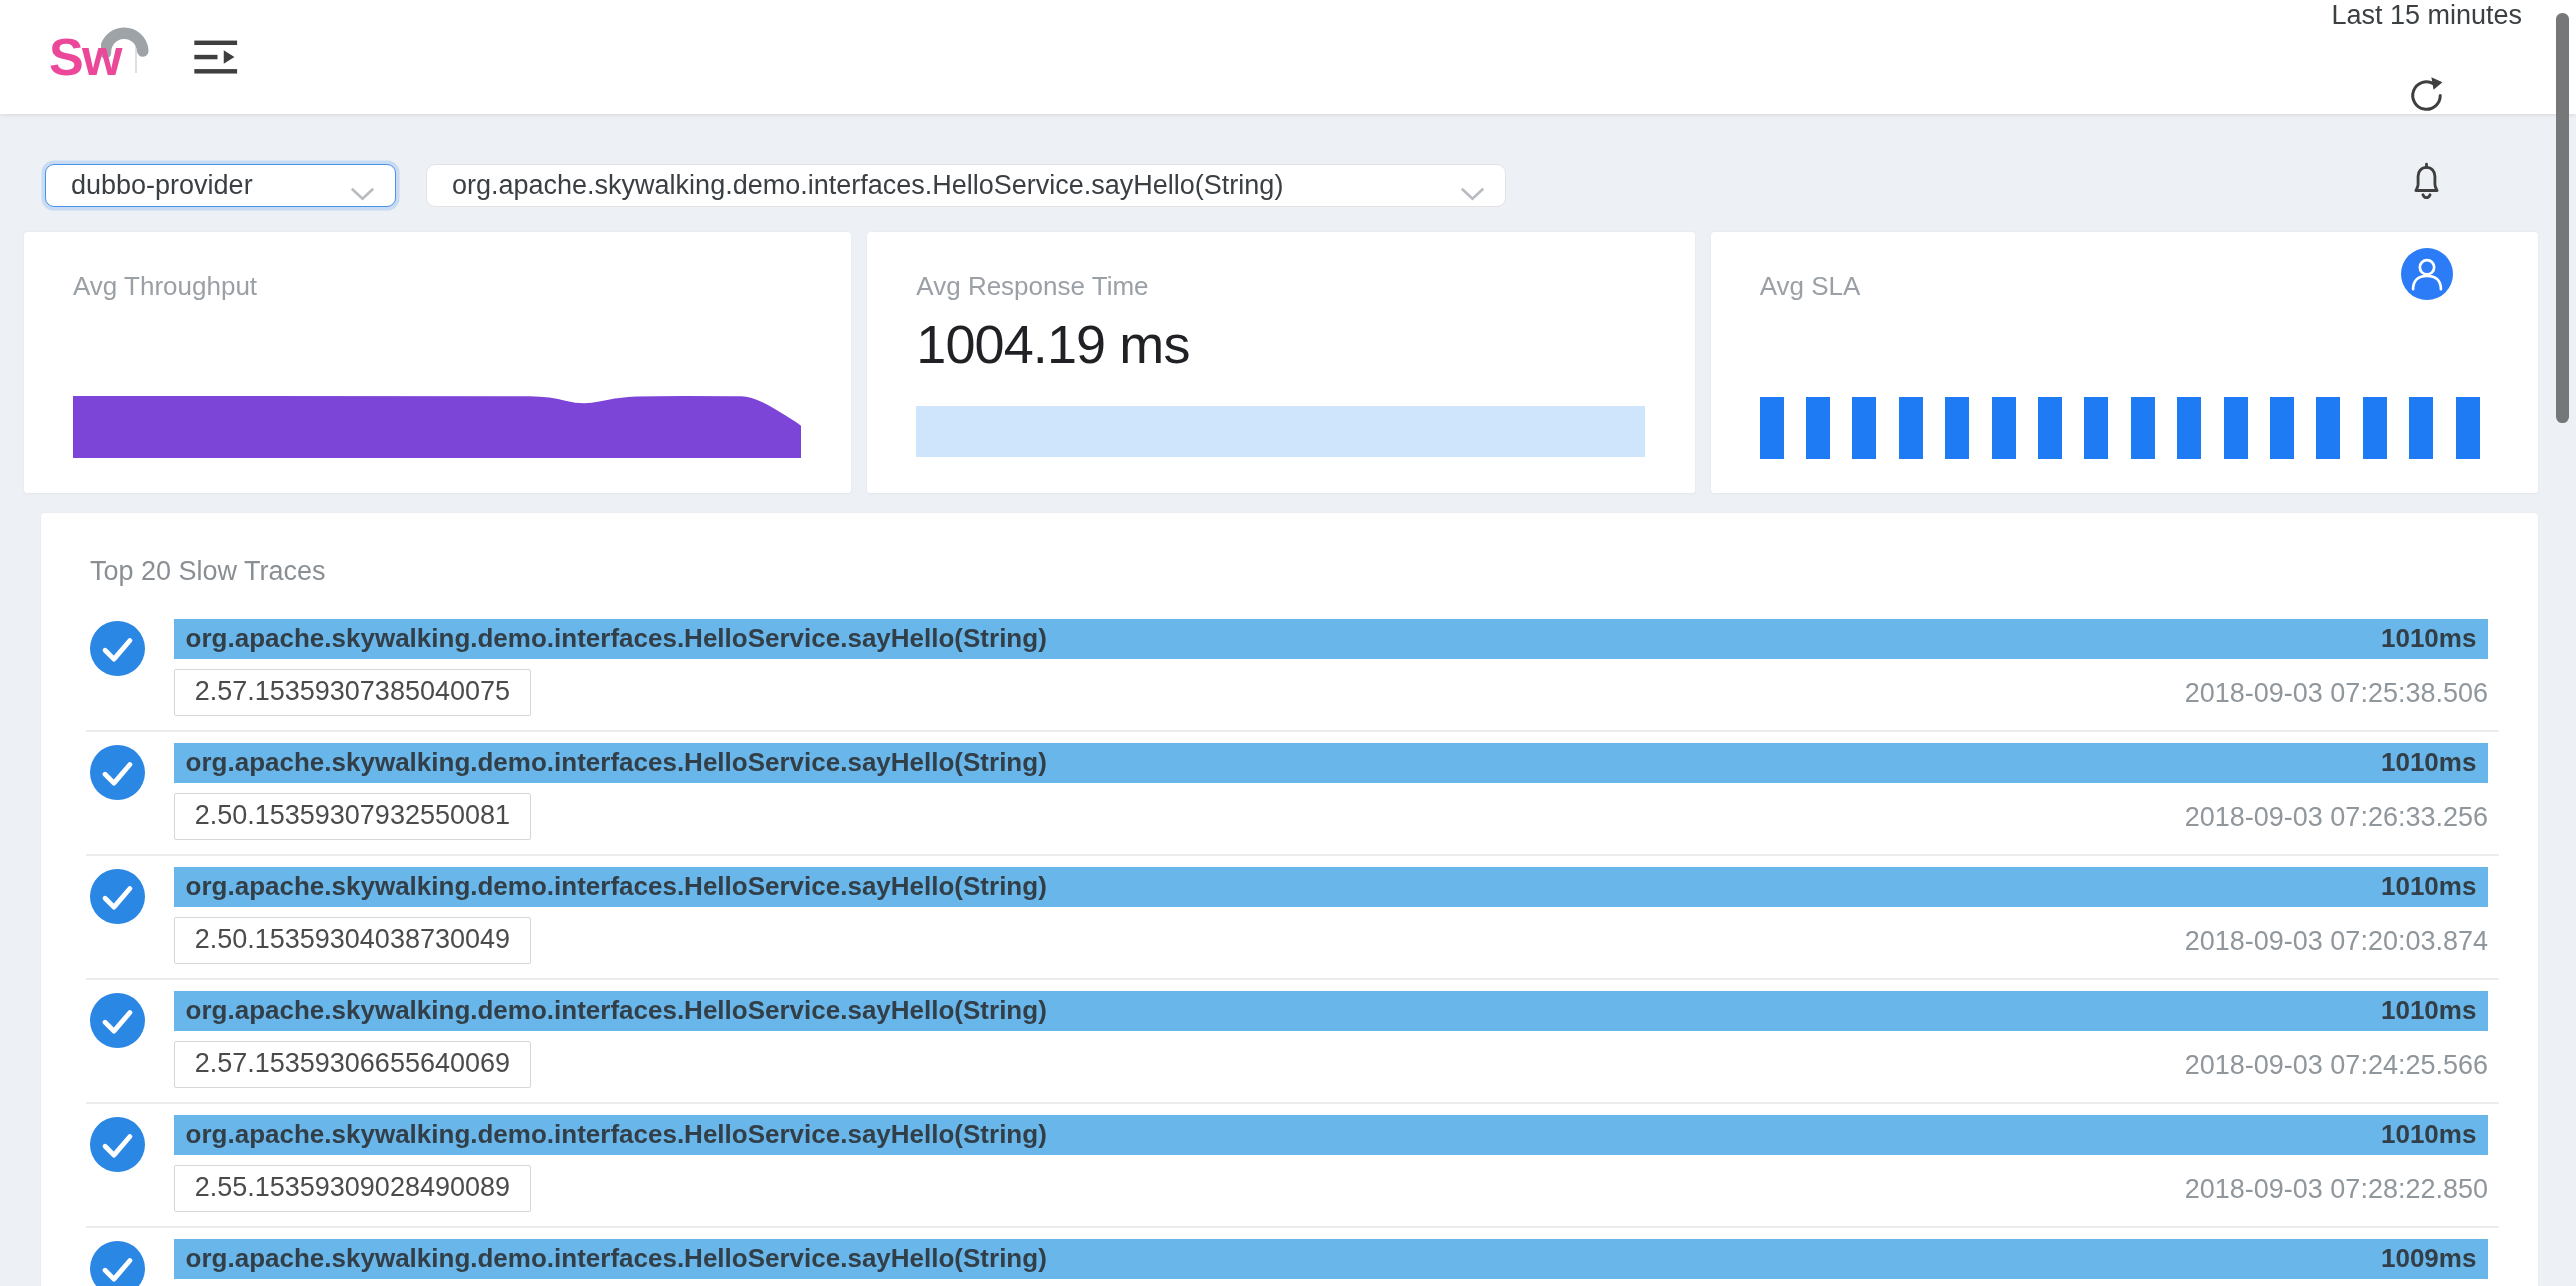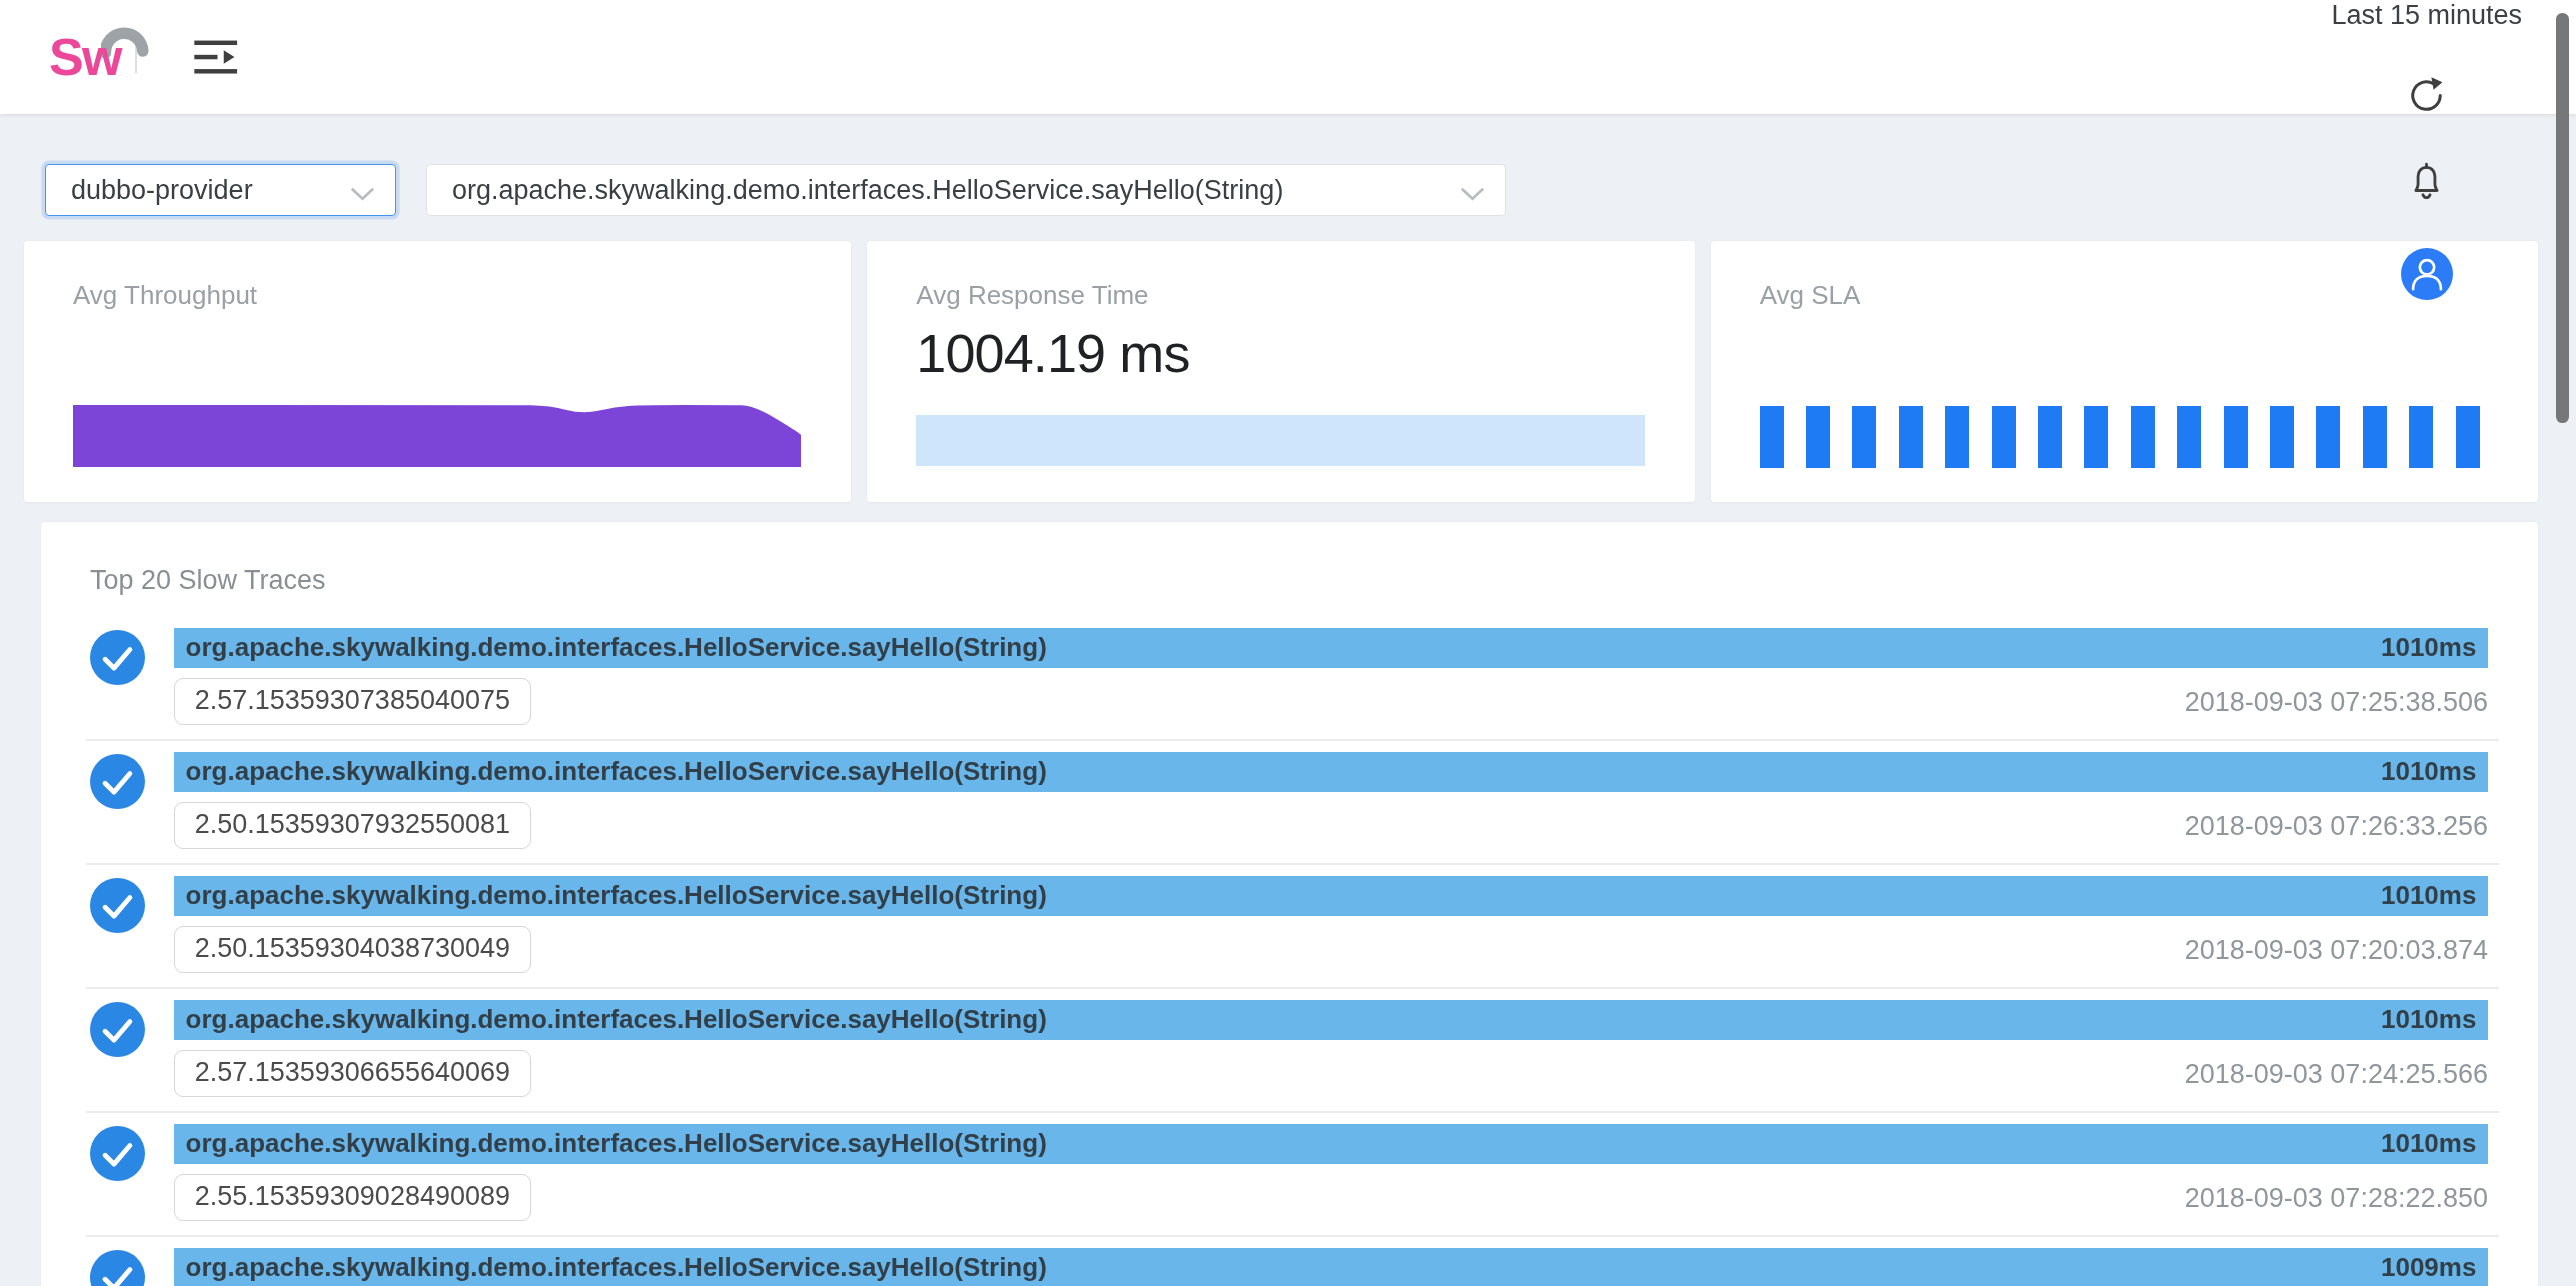--- a/index.html
+++ b/index.html
@@ -22,21 +22,21 @@
   .topbar-right { position:absolute; right:54px; top:0; height:114px; display:flex; align-items:center; gap:45px;flex-direction:column; }
   .time-range { font-size:27px; color:#3c4043; cursor:pointer; }
   .icon-btn { display:flex; align-items:center; cursor:pointer; }
   .avatar { width:52px; height:52px; border-radius:50%; background:#2b7cf6; display:flex; align-items:center; justify-content:center; cursor:pointer; }
 
   
   .scroll-thumb { position:absolute; left:2556px; top:12.5px; width:12.5px; height:410px; border-radius:6.3px; background:#757779; z-index:50; }
 
   
   .filters { margin:50px 38px 0 45px; display:flex; gap:30px; }
-  .select { position:relative; height:52px; background:#fff; border-radius:4px; display:flex; align-items:center; font-size:27px; color:#3a3f44; padding:0 63px 0 25px; cursor:pointer; white-space:nowrap; }
+  .select { position:relative; height:43px; background:#fff; border-radius:9px; display:flex; align-items:center; font-size:27px; color:#3a3f44; padding:0 63px 0 25px; cursor:pointer; white-space:nowrap; }
   .select .chev { position:absolute; right:19.7px; top:22.4px; }
   .select-service { width:351px; border:1.8px solid #4693ec; box-shadow:0 0 0 3.6px rgba(70,147,236,.22); }
   .select-endpoint { width:1080px; border:1.8px solid #e2e2e2; }
 
   
   .cards { margin:25px 38px 0 24px; display:flex; gap:16px; }
   .card { position:relative; flex:1; height:261px; background:#fff; border-radius:3.6px; box-shadow:0 0.9px 2.7px rgba(0,0,0,.05); }
   .card-label { position:absolute; left:49px; top:39px; font-size:26px; color:#9aa0a6; }
   .card-value { position:absolute; left:49px; top:81px; font-size:54px; font-weight:500; color:#1f2124; letter-spacing:-0.9px; }
   .card-chart { position:absolute; left:49px; right:50px; top:164px; height:62px; }
@@ -46,21 +46,21 @@
   .sla-bar { width:24px; }
 
   
   .panel { margin:19.7px 38px 0 41px; background:#fff; border-radius:3.6px; box-shadow:0 0.9px 2.7px rgba(0,0,0,.05); height:894px; padding-top:43px; }
   .panel-title { margin-left:49px; font-size:27px; color:#8a8f94; }
   .trace-list { margin-top:19.7px; }
   .trace-row { position:relative; height:124px; }
   .trace-row + .trace-row::before { content:""; position:absolute; left:45px; right:39px; top:0; height:1.8px; background:#ececec; }
   .t-check { position:absolute; left:49px; top:14.3px; width:55px; height:55px; border-radius:50%; background:#2a87e4; display:flex; align-items:center; justify-content:center; }
   .t-bar { position:absolute; left:133px; right:50px; top:12.5px; height:40px; background:#69b7ea; display:flex; justify-content:space-between; align-items:center; padding:0 11.6px; font-size:26px; font-weight:bold; color:#333f48; cursor:pointer; }
-  .t-id { position:absolute; left:133px; top:63px; height:47px; line-height:43px; padding:0 19.7px; border:1.8px solid #d6d6d6; border-radius:9px; font-size:27px; color:#4b4b4b; background:#fff; }
+  .t-id { position:absolute; left:133px; top:63px; height:47px; line-height:43px; padding:0 19.7px; border:1.8px solid #d6d6d6; border-radius:2px; font-size:27px; color:#4b4b4b; background:#fff; }
   .t-ts { position:absolute; right:50px; top:72px; font-size:27px; color:#8f969c; }
 </style>
 </head>
 <body>
 
 <header class="topbar">
   <div class="topbar-left">
     <div class="logo">
       <svg class="swoosh" width="48" height="48" viewBox="0 0 54 54">
         <path d="M5 38 A21 21 0 1 1 47 36" fill="none" stroke="#9ea3a8" stroke-width="13" stroke-linecap="round"></path>

